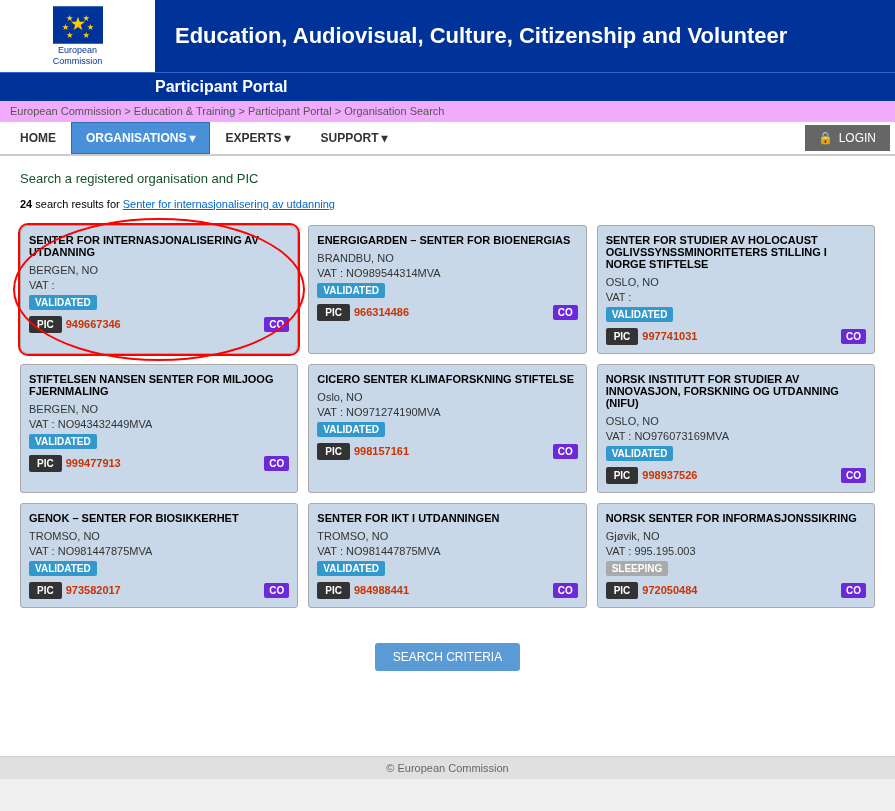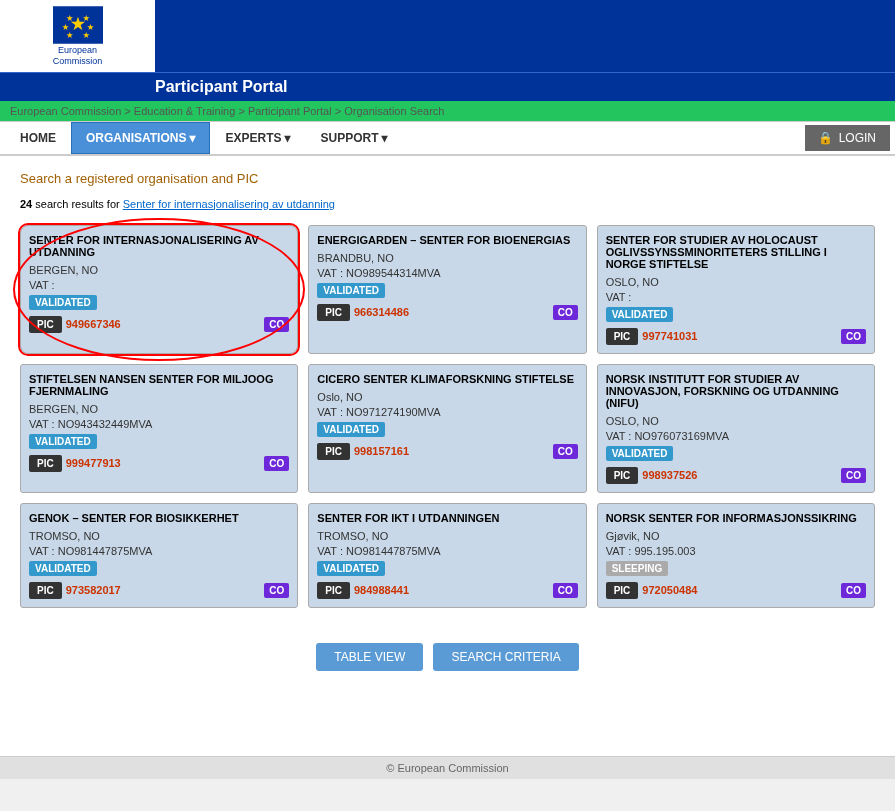--- a/index.html
+++ b/index.html
@@ -47,21 +47,21 @@
       padding: 5px 10px 5px 155px;
     }
     .header-subtitle {
       color: white;
       font-size: 16px;
       font-weight: bold;
     }
 
     
     .breadcrumb-bar {
-      background: #22c55e;
+      background: #f0abfc;
       padding: 4px 10px;
       font-size: 11px;
       color: #555;
       border-bottom: 1px solid #ccc;
     }
     .breadcrumb-bar a {
       color: #555;
       text-decoration: none;
     }
 
@@ -102,21 +102,21 @@
       gap: 5px;
     }
 
     
     .main-content {
       background: white;
       padding: 15px 20px;
       min-height: 600px;
     }
     .search-subtitle {
-      color: #a16207;
+      color: #14532d;
       font-size: 13px;
       margin-bottom: 12px;
     }
     .results-header {
       margin-bottom: 15px;
       font-size: 11px;
     }
     .results-query { color: #0066cc; }
 
     
@@ -264,20 +264,23 @@
       <text x="15" y="28" text-anchor="middle" font-size="10" fill="#ffcc00">★</text>
       <text x="45" y="28" text-anchor="middle" font-size="10" fill="#ffcc00">★</text>
       <text x="20" y="38" text-anchor="middle" font-size="10" fill="#ffcc00">★</text>
       <text x="40" y="38" text-anchor="middle" font-size="10" fill="#ffcc00">★</text>
     </svg>
     <div class="ec-label">
       <span>European</span><br>
       <span>Commission</span>
     </div>
   </div>
+  <div class="header-title-area">
+    <div class="header-title">Education, Audiovisual, Culture, Citizenship and Volunteer</div>
+  </div>
 </div>
 
 <div class="header-subtitle-bar">
   <span class="header-subtitle">Participant Portal</span>
 </div>
 
 <div class="breadcrumb-bar">
   <a href="#">European Commission</a> &gt;
   <a href="#">Education &amp; Training</a> &gt;
   <a href="#">Participant Portal</a> &gt;
@@ -412,20 +415,19 @@
     <div class="badge-sleeping">SLEEPING</div>
     <div class="card-footer">
       <div class="pic-btn">PIC</div>
       <div class="pic-number">972050484</div>
       <div class="co-btn">CO</div>
     </div>
   </div>
     </div>
 
   <div class="bottom-bar">
-    <button class="table-view-btn">TABLE VIEW</button>
     <button class="search-criteria-btn">SEARCH CRITERIA</button>
   </div>
 </div>
 
 <div class="footer-bar">
   © European Commission
 </div>
 
 </body></html>

